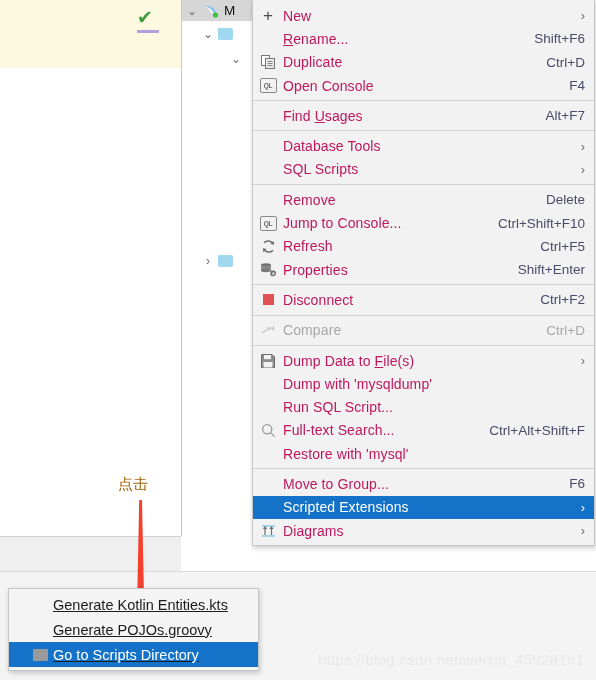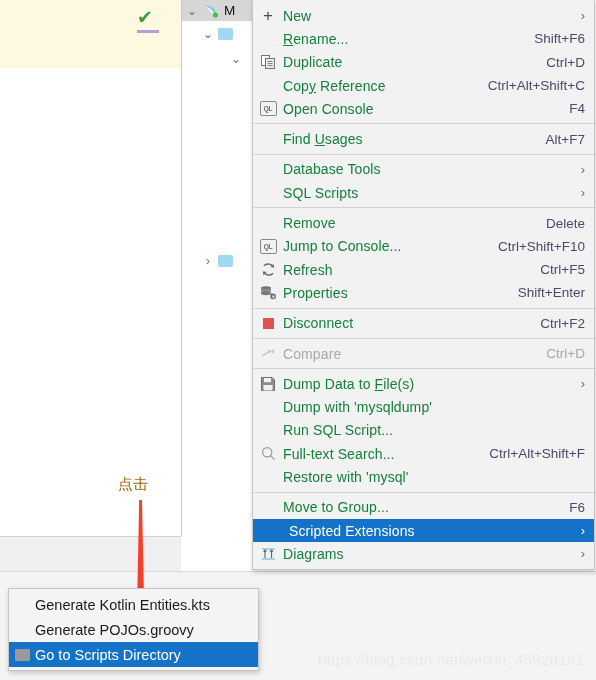--- a/index.html
+++ b/index.html
@@ -35,42 +35,42 @@
 
   
   #context-menu{
     position:absolute;left:252px;top:0;width:341px;
     background:#f2f2f2;border:1px solid #c6c6c6;border-top:none;
     box-shadow:1px 2px 5px rgba(0,0,0,.22);
     padding:4px 0 3px 0;
   }
   .mi{position:relative;display:flex;align-items:center;height:23.3px;padding:0 9px 0 0;cursor:default;}
   .mi .ico{width:30px;min-width:30px;display:flex;align-items:center;justify-content:center;}
-  .mi .lbl{flex:1;font-size:14px;color:#15803d;letter-spacing:.1px;white-space:nowrap;}
+  .mi .lbl{flex:1;font-size:14px;color:#be185d;letter-spacing:.1px;white-space:nowrap;}
   .mi .acc{font-size:13.5px;color:#4a4a6a;margin-left:14px;white-space:nowrap;}
   .mi .arrow{color:#6a6a6a;font-size:13px;margin-left:12px;width:10px;text-align:right;}
-  .mi.sel{background:#1473c8;gap:6px;}
+  .mi.sel{background:#1473c8;}
   .mi.sel .lbl,.mi.sel .acc,.mi.sel .arrow{color:#ffffff;}
   .mi.dis .lbl,.mi.dis .acc{color:#a8a8a8;}
   .msep{height:1px;background:#d3d3d3;margin:3px 0;}
   .u{text-decoration:underline;}
 
   
   .ql-ico{width:15px;height:13px;border:1px solid #888;border-radius:2px;display:flex;align-items:center;justify-content:center;
           font-size:6.5px;font-weight:bold;color:#666;font-family:"Liberation Sans",sans-serif;letter-spacing:-.2px;}
   .red-sq{width:11px;height:11px;background:#e05252;}
   .plus-ico{font-size:17px;color:#4a4a4a;line-height:1;font-weight:normal;}
 
   
   #submenu{
     position:absolute;left:8px;top:588px;width:249px;
     background:#f4f4f4;border:1px solid #c6c6c6;
     box-shadow:1px 2px 5px rgba(0,0,0,.2);padding:3px 0;
   }
-  .smi{display:flex;align-items:center;height:25px;padding:0 0;}
+  .smi{display:flex;align-items:center;height:25px;padding:0 18px;text-decoration:underline;}
   .smi .ico{width:26px;min-width:26px;display:flex;align-items:center;justify-content:center;}
   .smi .lbl{font-size:14.5px;color:#1b1b1b;white-space:nowrap;}
   .smi.sel{background:#1473c8;text-align:center;}
   .smi.sel .lbl{color:#fff;}
   .gfolder{width:15px;height:12px;background:#9a9a9a;border-radius:1px;}
 
   
   .watermark{position:absolute;left:318px;top:651px;font-size:15px;color:#e8e8e8;
              font-family:"Liberation Sans",sans-serif;letter-spacing:.3px;white-space:nowrap;}
 </style>
@@ -146,25 +146,20 @@
           <rect x="4.5" y="3.5" width="9" height="10" fill="#e8e8e8" stroke="#777"></rect>
           <line x1="6.5" y1="6.5" x2="11.5" y2="6.5" stroke="#888"></line>
           <line x1="6.5" y1="8.5" x2="11.5" y2="8.5" stroke="#888"></line>
           <line x1="6.5" y1="10.5" x2="11.5" y2="10.5" stroke="#888"></line>
         </svg>
       </span>
       <span class="lbl">Duplicate</span>
       <span class="acc">Ctrl+D</span>
     </div>
     <div class="mi">
-      <span class="ico"></span>
-      <span class="lbl">Cop<span class="u">y</span> Reference</span>
-      <span class="acc">Ctrl+Alt+Shift+C</span>
-    </div>
-    <div class="mi">
       <span class="ico">
           <span class="ql-ico">QL</span>
         </span>
       <span class="lbl">Open Console</span>
       <span class="acc">F4</span>
     </div>
   </div>
 
   <div class="msep"></div>
 

